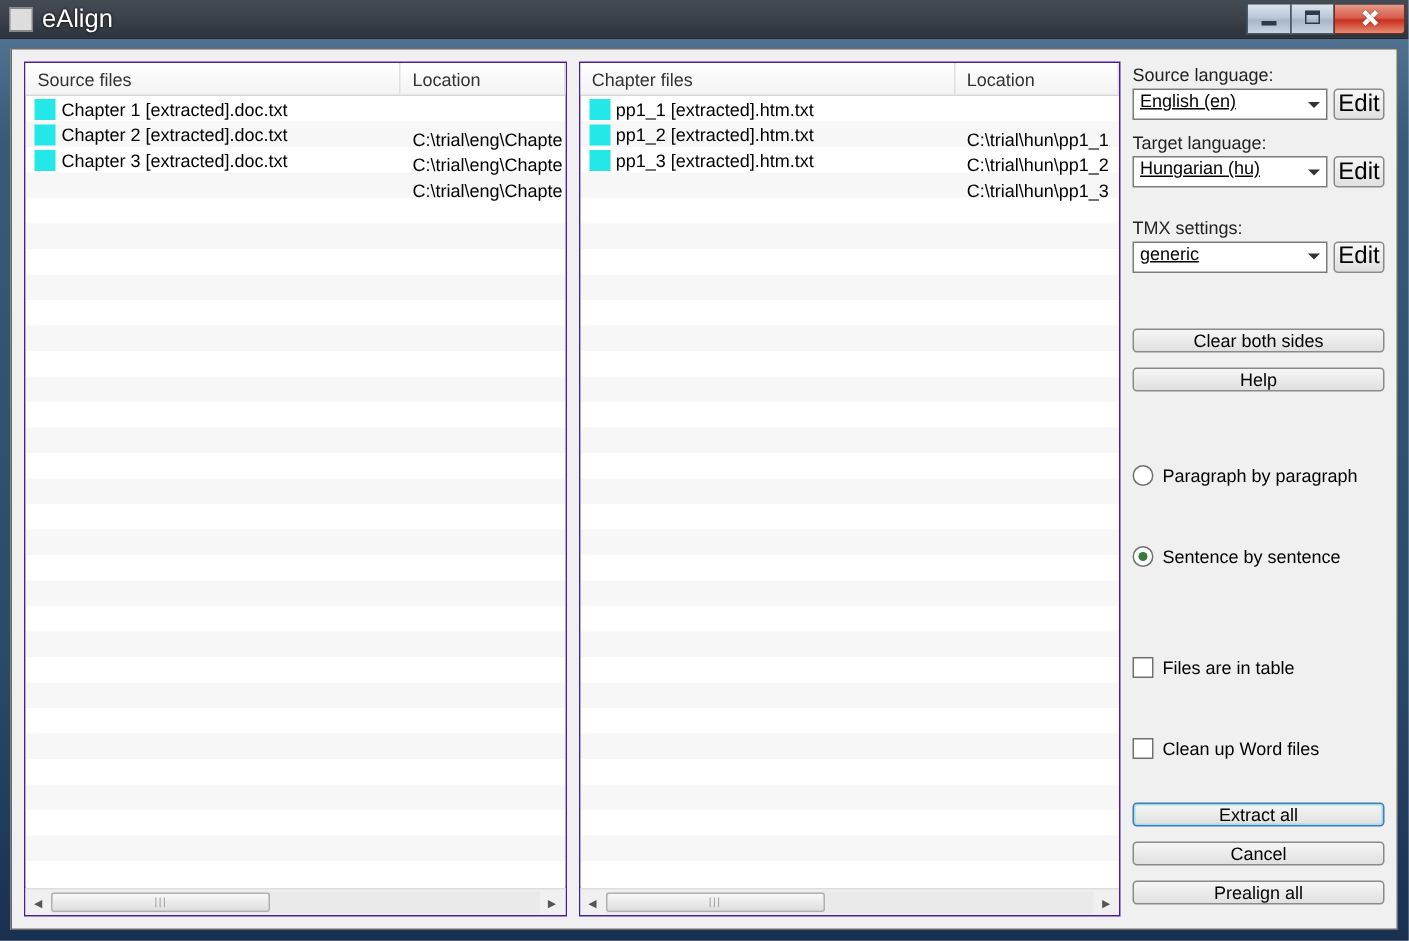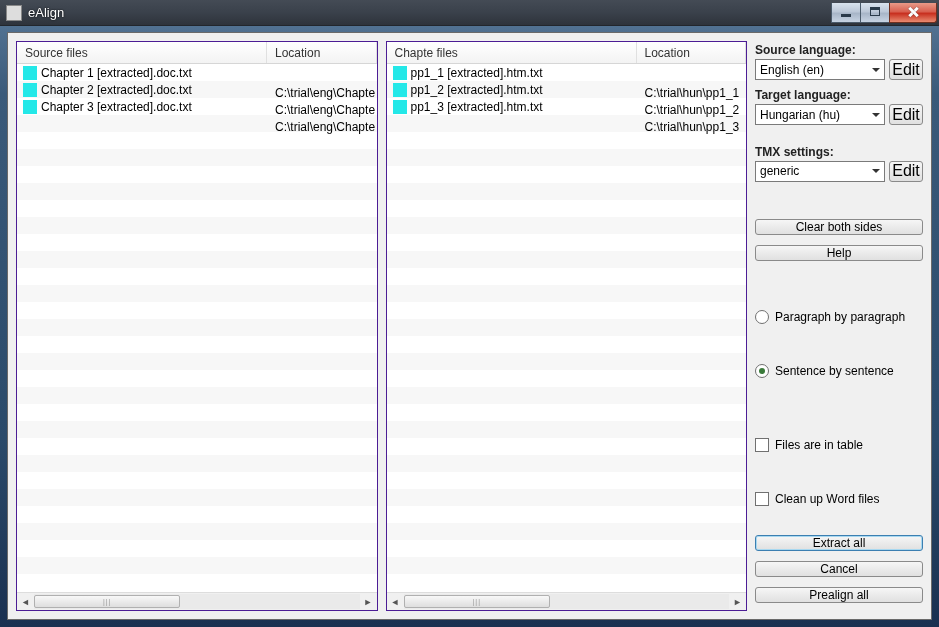--- a/index.html
+++ b/index.html
@@ -25,21 +25,21 @@
   .titlebar .app-icon {
     width: 16px;
     height: 16px;
     background: #ddd;
     border: 1px solid #888;
     margin-right: 6px;
     box-sizing: border-box;
   }
   .titlebar .title-text {
     flex: 1;
-    font-size: 13px;
+    font-size: 17px;
     text-shadow: 0 0 2px #000;
   }
   .winbtns {
     display: flex;
     height: 20px;
     margin-right: 2px;
   }
   .winbtn {
     width: 30px;
     height: 20px;
@@ -200,37 +200,36 @@
 
   .sidepanel {
     width: 168px;
     display: flex;
     flex-direction: column;
     gap: 2px;
   }
   .lbl {
     color: #222;
     margin-top: 2px;
-    font-weight: bold;
   }
   .row-combo {
     display: flex;
     gap: 4px;
     margin-bottom: 4px;
   }
   .combo {
     flex: 1;
     height: 21px;
     background: #fff;
     border: 1px solid #7a7a7a;
     display: flex;
-    align-items: center;
     padding: 0 4px;
     box-sizing: border-box;
     position: relative;
+    text-decoration: underline;
   }
   .combo .arrow {
     position: absolute;
     right: 0;
     top: 0;
     bottom: 0;
     width: 17px;
     display: flex;
     align-items: center;
     justify-content: center;
@@ -367,21 +366,21 @@
       <div class="arrow">◄</div>
       <div class="track">
           <div class="thumb" style="left:0;width:45%;">|||</div>
         </div>
       <div class="arrow">►</div>
     </div>
   </div>
 
   <div class="listpanel">
     <div class="listheader">
-      <div class="colhead c1">Chapte files</div>
+      <div class="colhead c1">Chapter files</div>
       <div class="colhead c2">Location</div>
     </div>
     <div class="listbody" id="target-body">
         <div class="row">
           <span class="fileicon"></span>
           <span class="cell1">pp1_1 [extracted].htm.txt</span>
           <span class="cell2">C:\trial\hun\pp1_1</span>
         </div>
         <div class="row">
           <span class="fileicon"></span>

